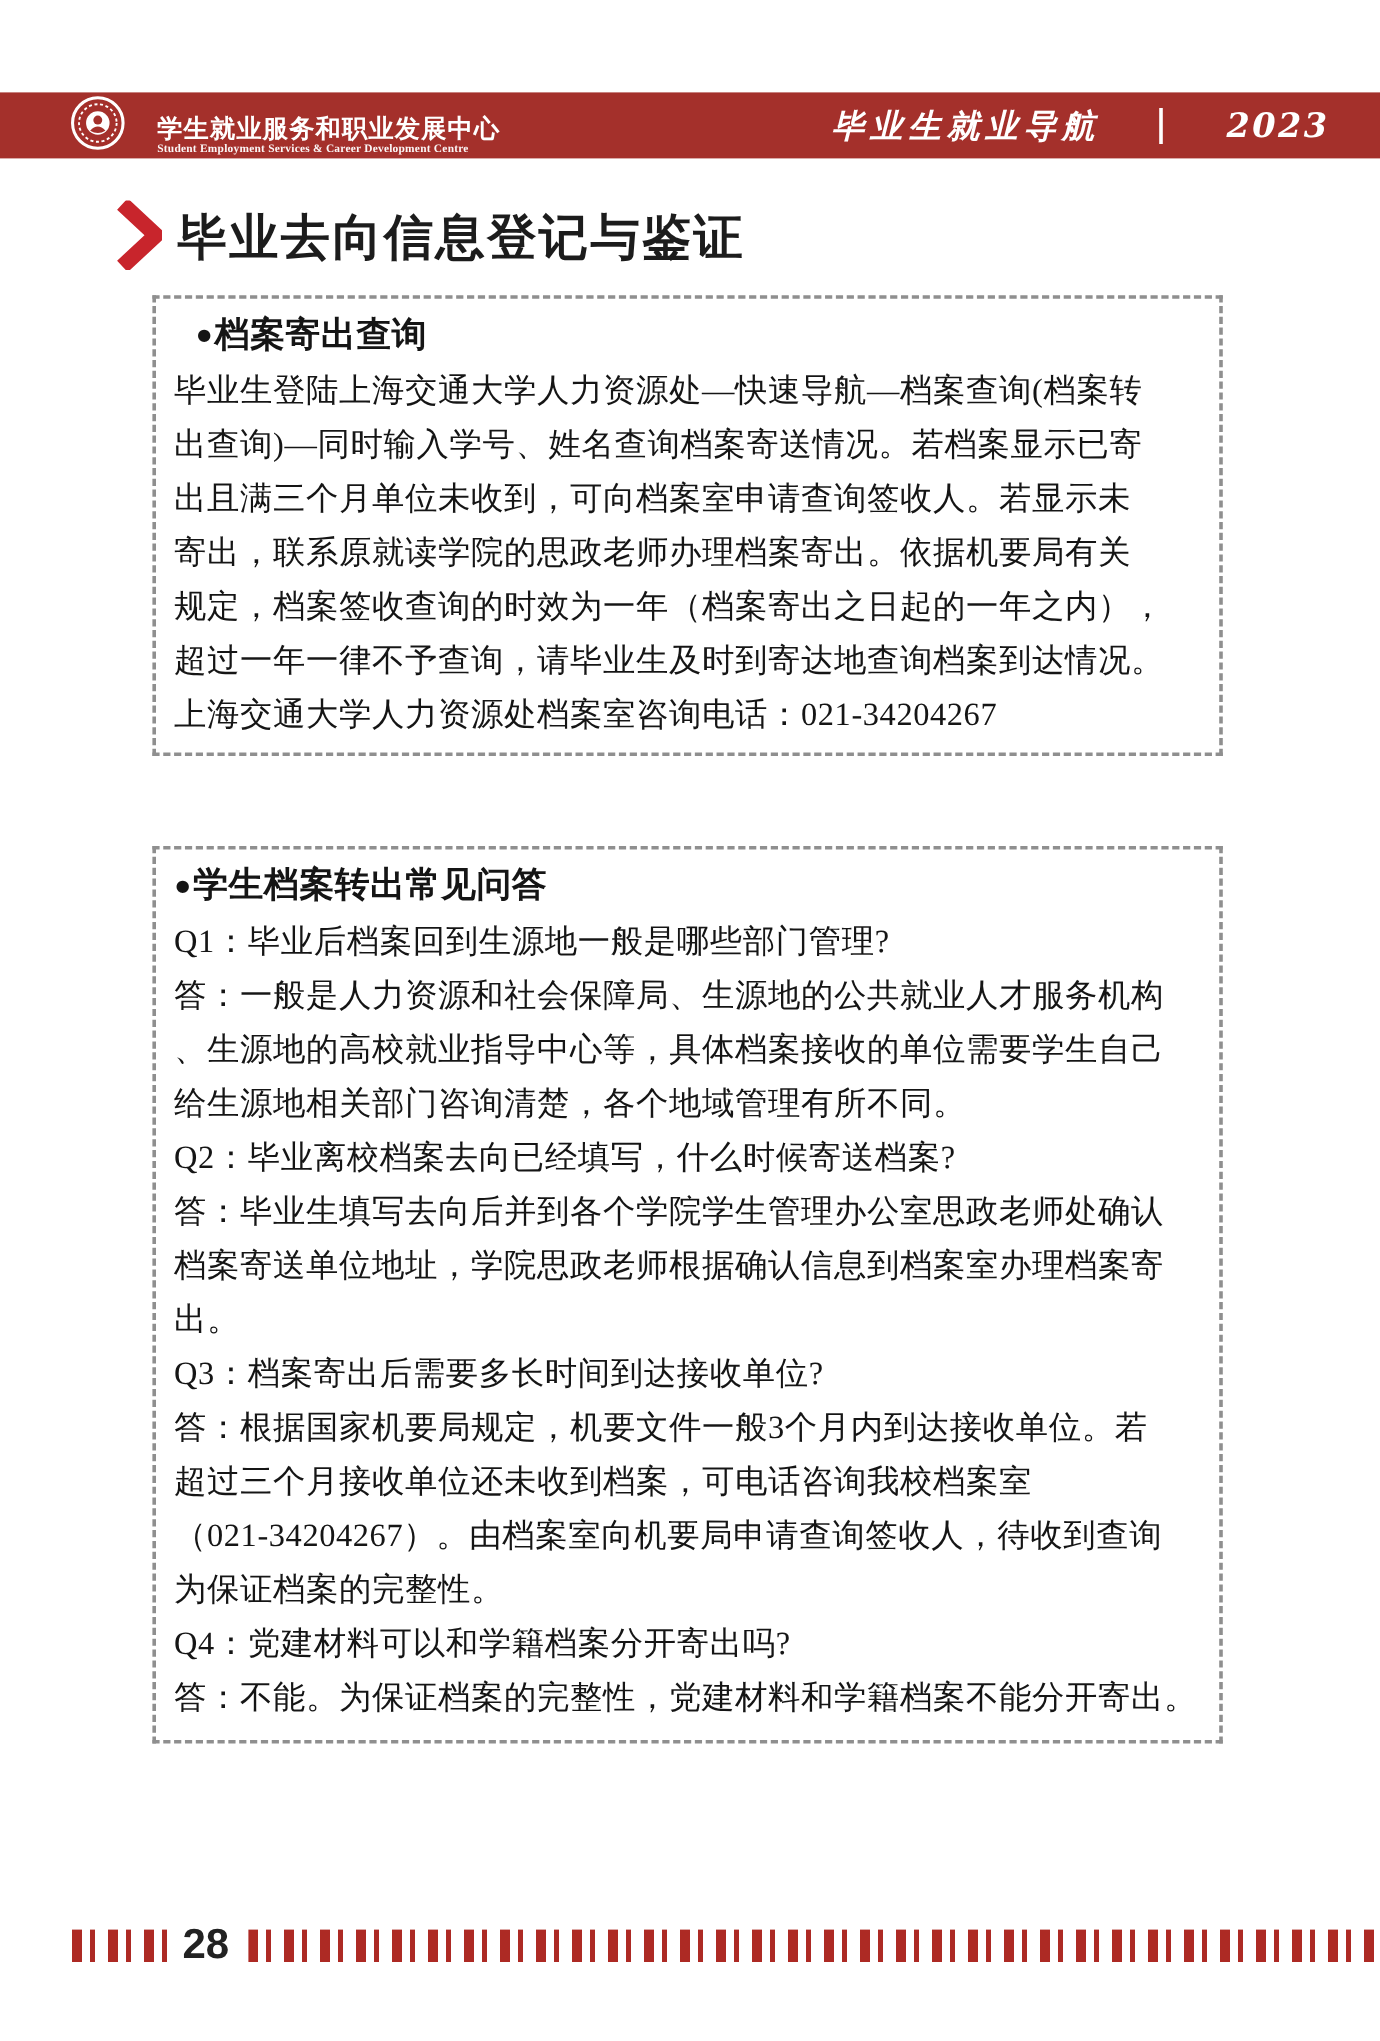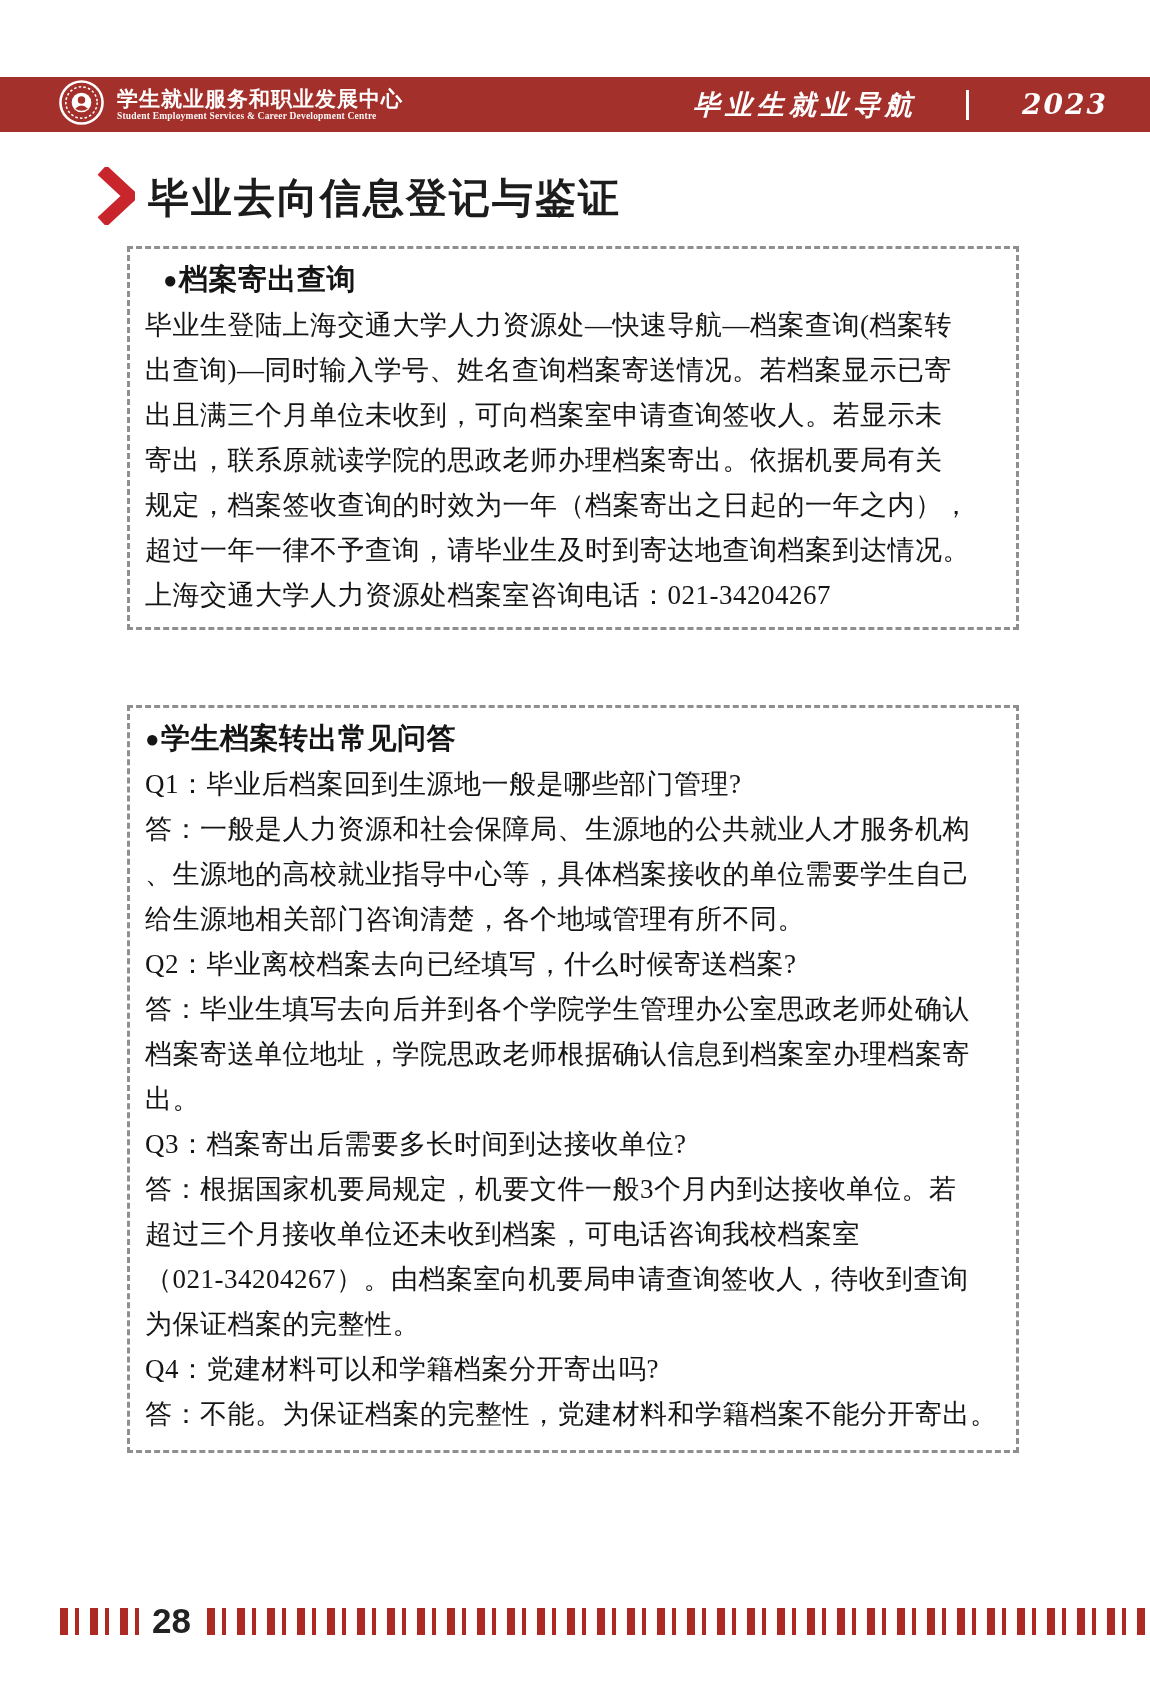--- a/index.html
+++ b/index.html
@@ -19,21 +19,21 @@
     font-family:"Liberation Serif","DejaVu Serif",serif;
   }
 
   
   .band{
     position:absolute;left:0;top:77px;width:1150px;height:55px;
     background:var(--band-red);
     display:flex;align-items:center;justify-content:space-between;
     padding:0 42px 0 58px;
   }
-  .brand{display:flex;align-items:center;gap:12px;}
+  .brand{display:flex;align-items:flex-end;gap:26px;}
   .brand-text{display:flex;flex-direction:column;justify-content:center;color:#fff;}
   .brand-cn{
     font-family:"Liberation Sans","DejaVu Sans",sans-serif;
     font-weight:bold;font-size:21px;line-height:23px;letter-spacing:1px;
   }
   .brand-en{
     font-family:"Liberation Serif","DejaVu Serif",serif;
     font-weight:bold;font-size:9.5px;line-height:12px;letter-spacing:.2px;opacity:.96;
   }
   .band-right{display:flex;align-items:center;color:#fff;gap:43px;}

